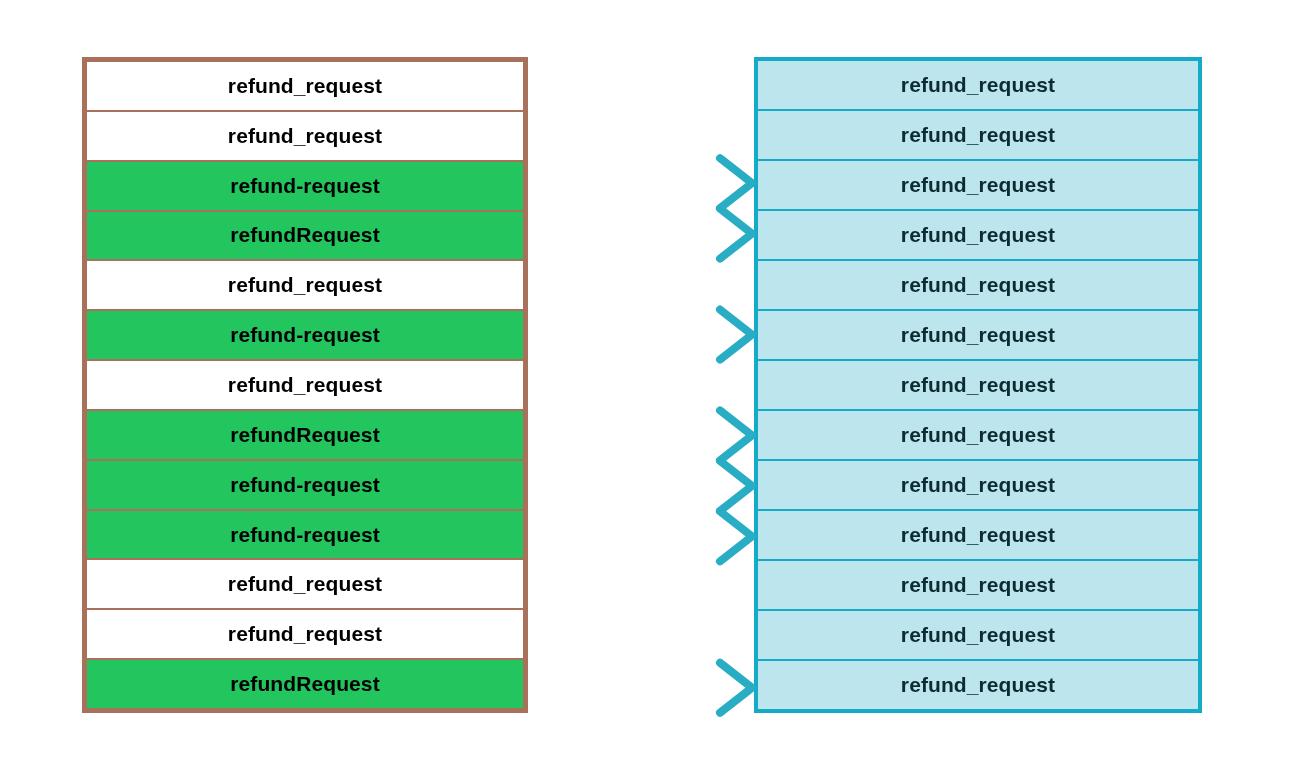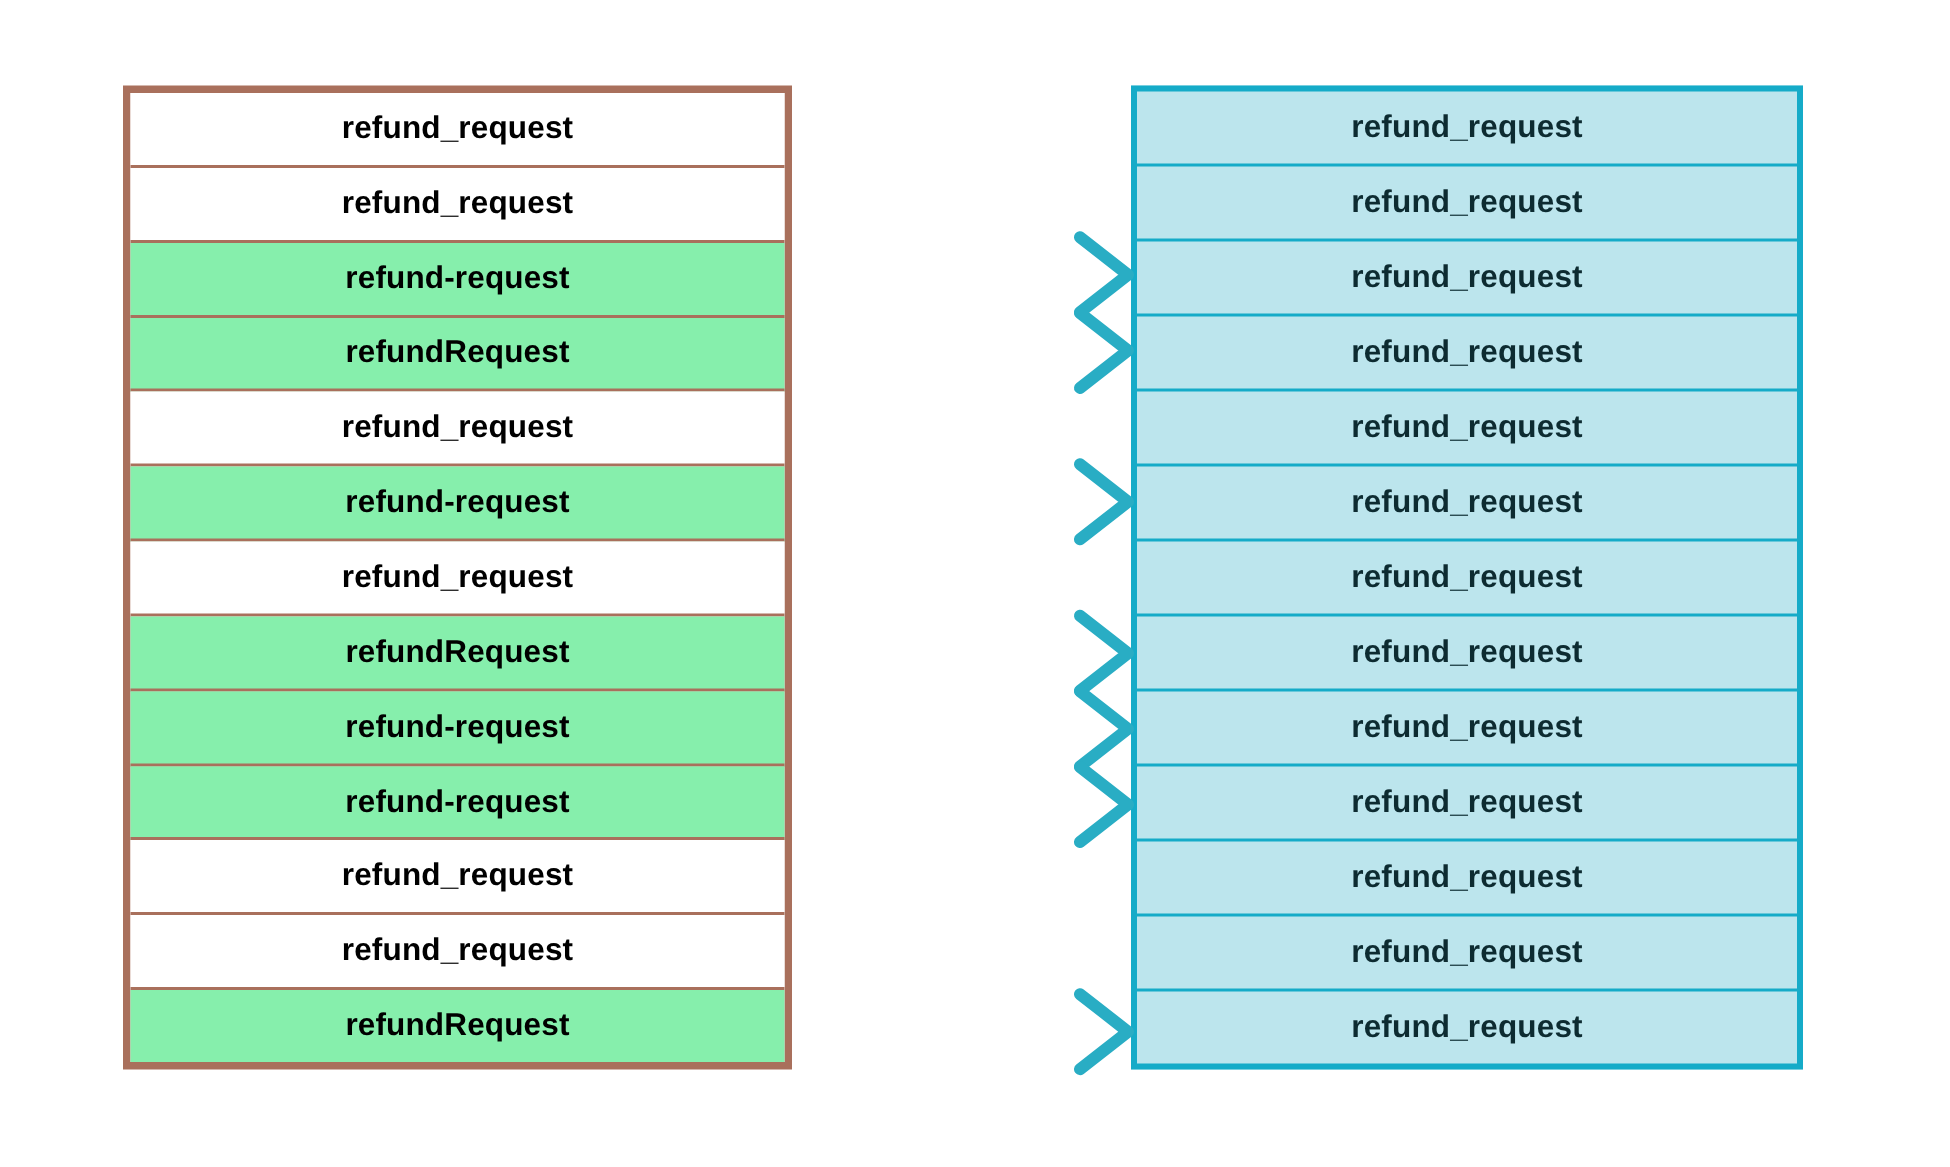--- a/index.html
+++ b/index.html
@@ -50,21 +50,21 @@
     background: #ffffff;
   }
   #source-column .row {
     border-bottom: 2px solid #a9705c;
     color: #000000;
   }
   #source-column .row:last-child {
     border-bottom: none;
   }
   #source-column .row.plain   { background: #ffffff; }
-  #source-column .row.flagged { background: #86efac; }
+  #source-column .row.flagged { background: #22c55e; }
 
   
   #target-column {
     left: 754px;
     top: 57px;
     width: 448px;
     height: 656px;
     border: 4px solid #15abc8;
     background: #bce5ed;
   }

